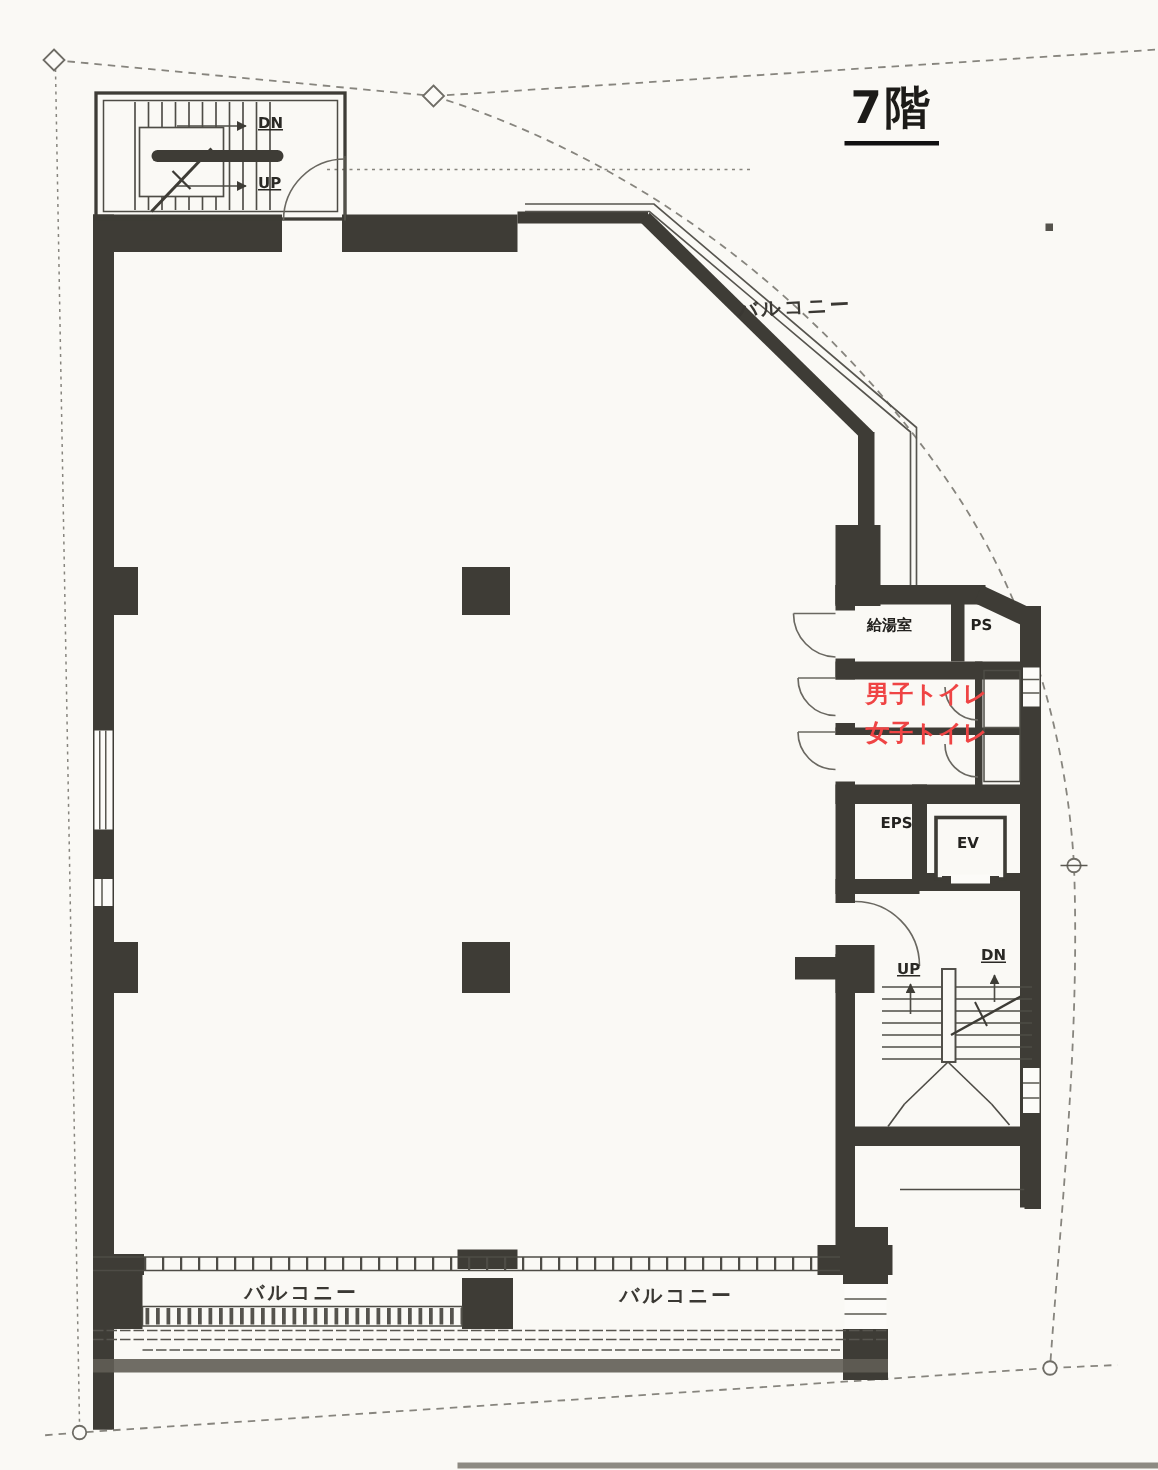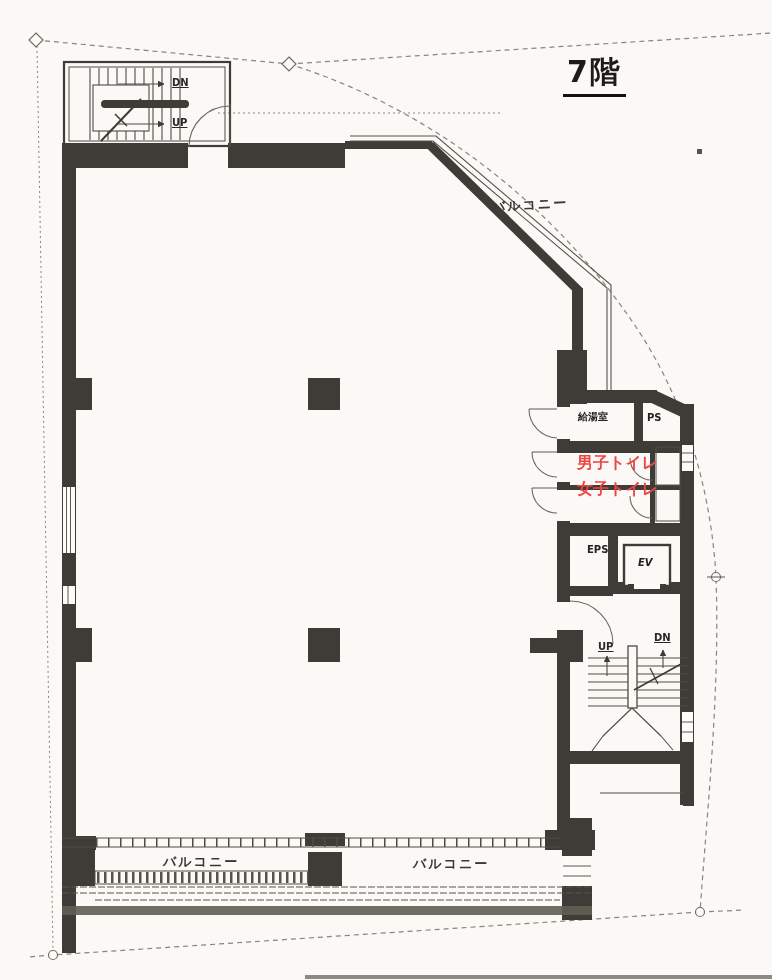--- a/index.html
+++ b/index.html
@@ -222,21 +222,21 @@
 
   <div class="lbl lbl-title" style="left:563px;top:52px;text-align:right;">7階</div>
 
   <div class="lbl lbl-balcony" style="left:492px;top:196px;transform:rotate(-3deg);">バルコニー</div>
 
   <div class="lbl lbl-room" style="left:578px;top:410px;">給湯室</div>
   <div class="lbl lbl-room" style="left:647px;top:412px;">PS</div>
   <div class="lbl lbl-small" style="left:577px;top:453px;">男子トイレ</div>
   <div class="lbl lbl-small" style="left:577px;top:479px;">女子トイレ</div>
   <div class="lbl lbl-room" style="left:571px;top:544px;margin-left:16px;">EPS</div>
-  <div class="lbl lbl-room" style="left:638px;top:557px;font-style:italic;">EV</div>
+  <div class="lbl lbl-room" style="left:638px;top:557px;">EV</div>
 
   <div class="lbl lbl-stair" style="left:172px;top:77px;">DN</div>
   <div class="lbl lbl-stair" style="left:172px;top:117px;">UP</div>
   <div class="lbl lbl-stair" style="left:598px;top:641px;">UP</div>
   <div class="lbl lbl-stair" style="left:654px;top:632px;">DN</div>
 
   <div class="lbl lbl-balcony" style="left:163px;top:853px;">バルコニー</div>
   <div class="lbl lbl-balcony" style="left:413px;top:855px;">バルコニー</div>
 
 </div>

